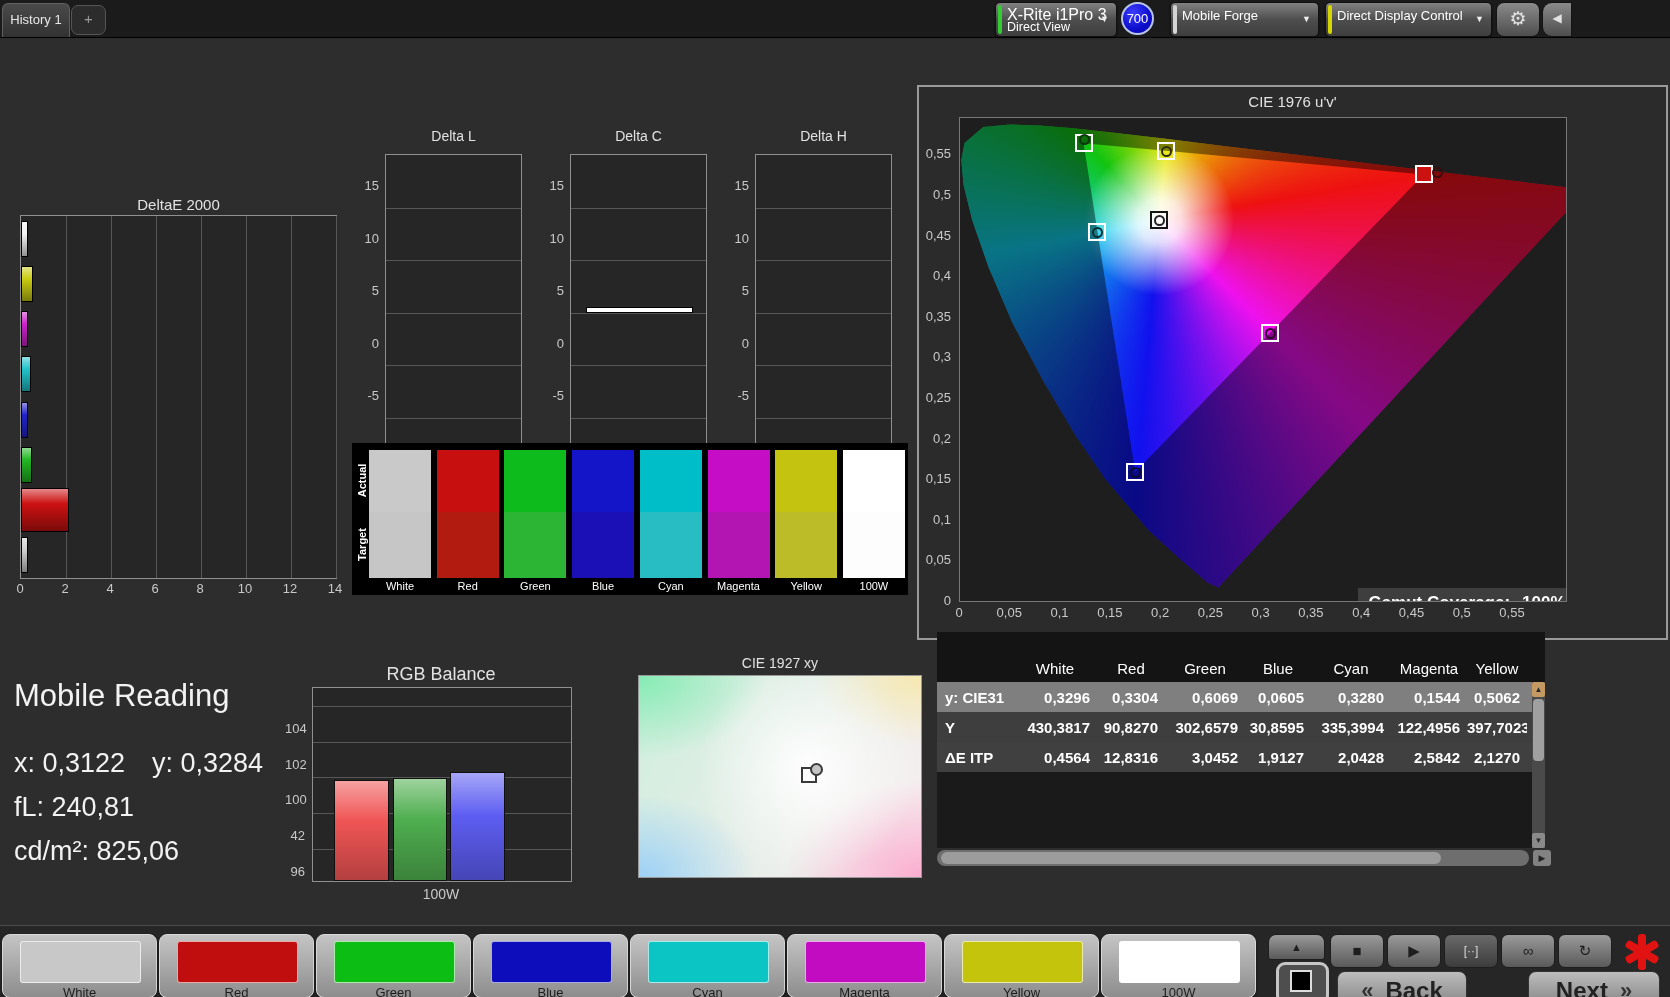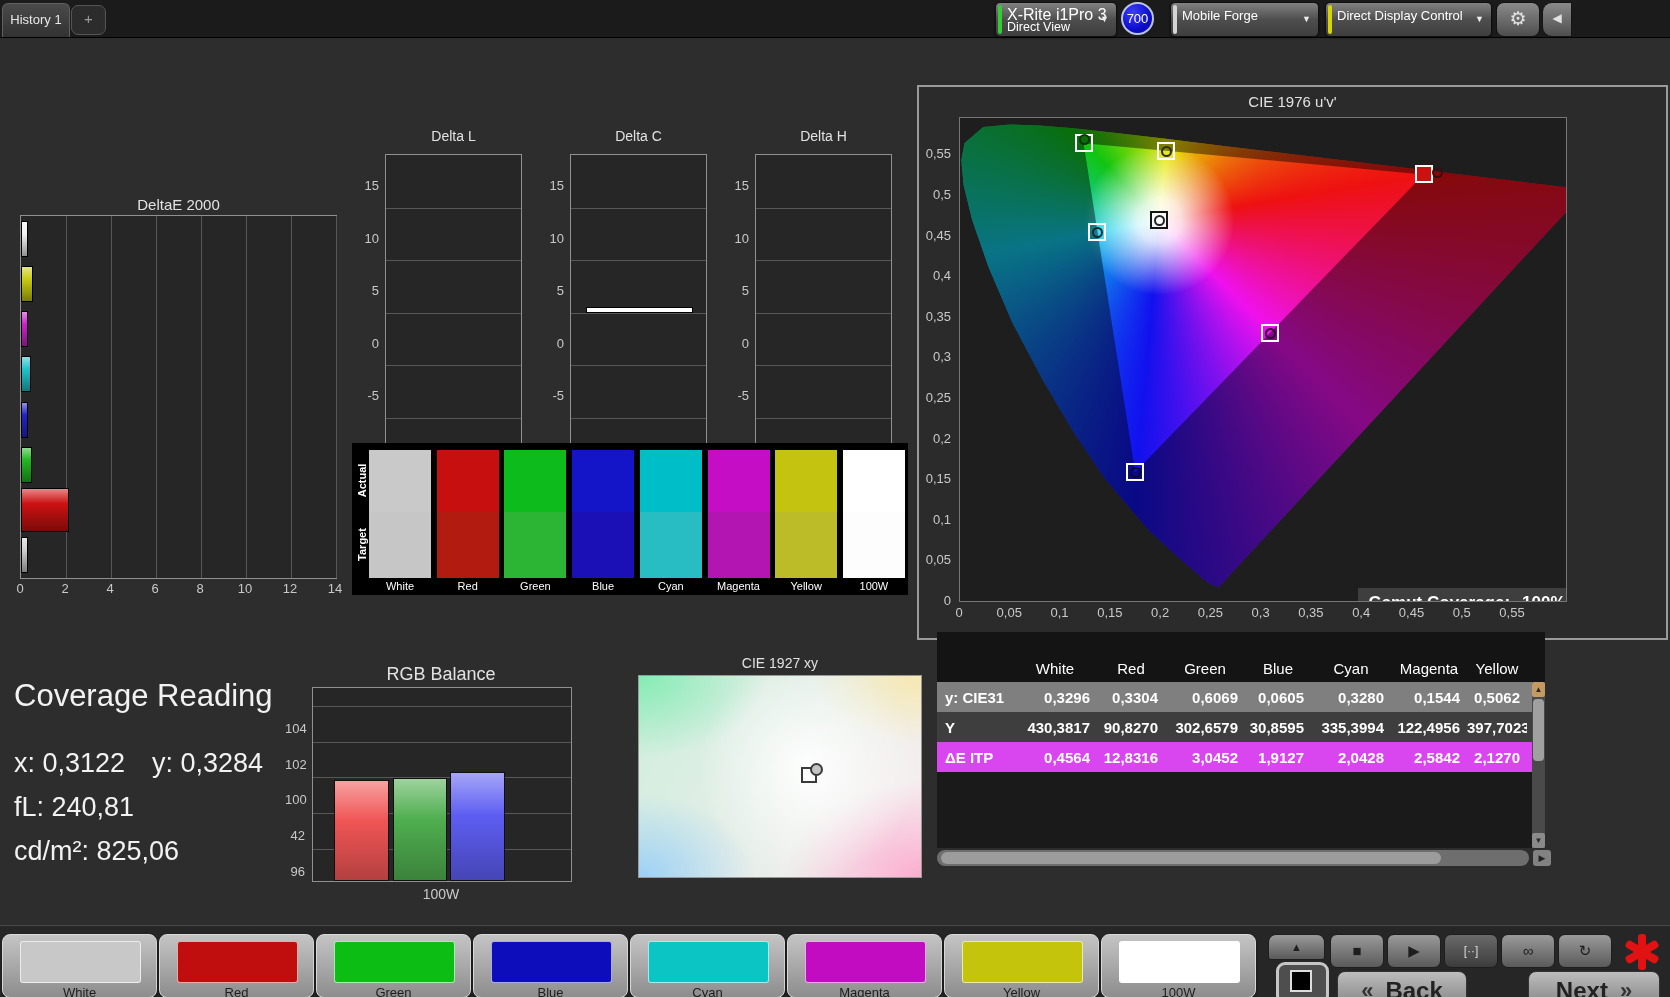--- a/index.html
+++ b/index.html
@@ -388,21 +388,21 @@
         <div class="tick" style="left: 233.375px; width: 36px; text-align: center;">0,25</div>
         <div class="tick" style="left: 283.65px; width: 36px; text-align: center;">0,3</div>
         <div class="tick" style="left: 333.925px; width: 36px; text-align: center;">0,35</div>
         <div class="tick" style="left: 384.2px; width: 36px; text-align: center;">0,4</div>
         <div class="tick" style="left: 434.475px; width: 36px; text-align: center;">0,45</div>
         <div class="tick" style="left: 484.75px; width: 36px; text-align: center;">0,5</div>
         <div class="tick" style="left: 535.025px; width: 36px; text-align: center;">0,55</div>
       </div>
   </div>
 
-  <div id="cr-title" class="abs cr">Coverage Reading</div>
+  <div id="cr-title" class="abs cr">Mobile Reading</div>
   <div id="cr-x" class="abs cr">x: 0,3122</div>
   <div id="cr-y" class="abs cr">y: 0,3284</div>
   <div id="cr-fl" class="abs cr">fL: 240,81</div>
   <div id="cr-cd" class="abs cr">cd/m²: 825,06</div>
 
   <div id="rgbbal" class="abs">
     <div id="rgb-title" class="chart-title abs">RGB Balance</div>
     <div id="rgb-ylabels">
         <div class="tick" style="right: 3px; top: 33.8704px; width: 20px; text-align: right;">104</div>
         <div class="tick" style="right: 3px; top: 69.6111px; width: 20px; text-align: right;">102</div>
@@ -457,21 +457,21 @@
         <div class="t-row" style="background: rgb(62, 62, 62);">
           <div class="t-cell t-label" style="width: 76px;">Y</div>
           <div class="t-cell" style="width: 84px;">430,3817</div>
           <div class="t-cell" style="width: 68px;">90,8270</div>
           <div class="t-cell" style="width: 80px;">302,6579</div>
           <div class="t-cell" style="width: 66px;">30,8595</div>
           <div class="t-cell" style="width: 80px;">335,3994</div>
           <div class="t-cell" style="width: 76px;">122,4956</div>
           <div class="t-cell" style="width: 60px;">397,7023</div>
         </div>
-        <div class="t-row" style="background: #d946ef;">
+        <div class="t-row" style="background: #404040;">
           <div class="t-cell t-label" style="width: 76px;">ΔE ITP</div>
           <div class="t-cell" style="width: 84px;">0,4564</div>
           <div class="t-cell" style="width: 68px;">12,8316</div>
           <div class="t-cell" style="width: 80px;">3,0452</div>
           <div class="t-cell" style="width: 66px;">1,9127</div>
           <div class="t-cell" style="width: 80px;">2,0428</div>
           <div class="t-cell" style="width: 76px;">2,5842</div>
           <div class="t-cell" style="width: 60px;">2,1270</div>
         </div>
       </div>

